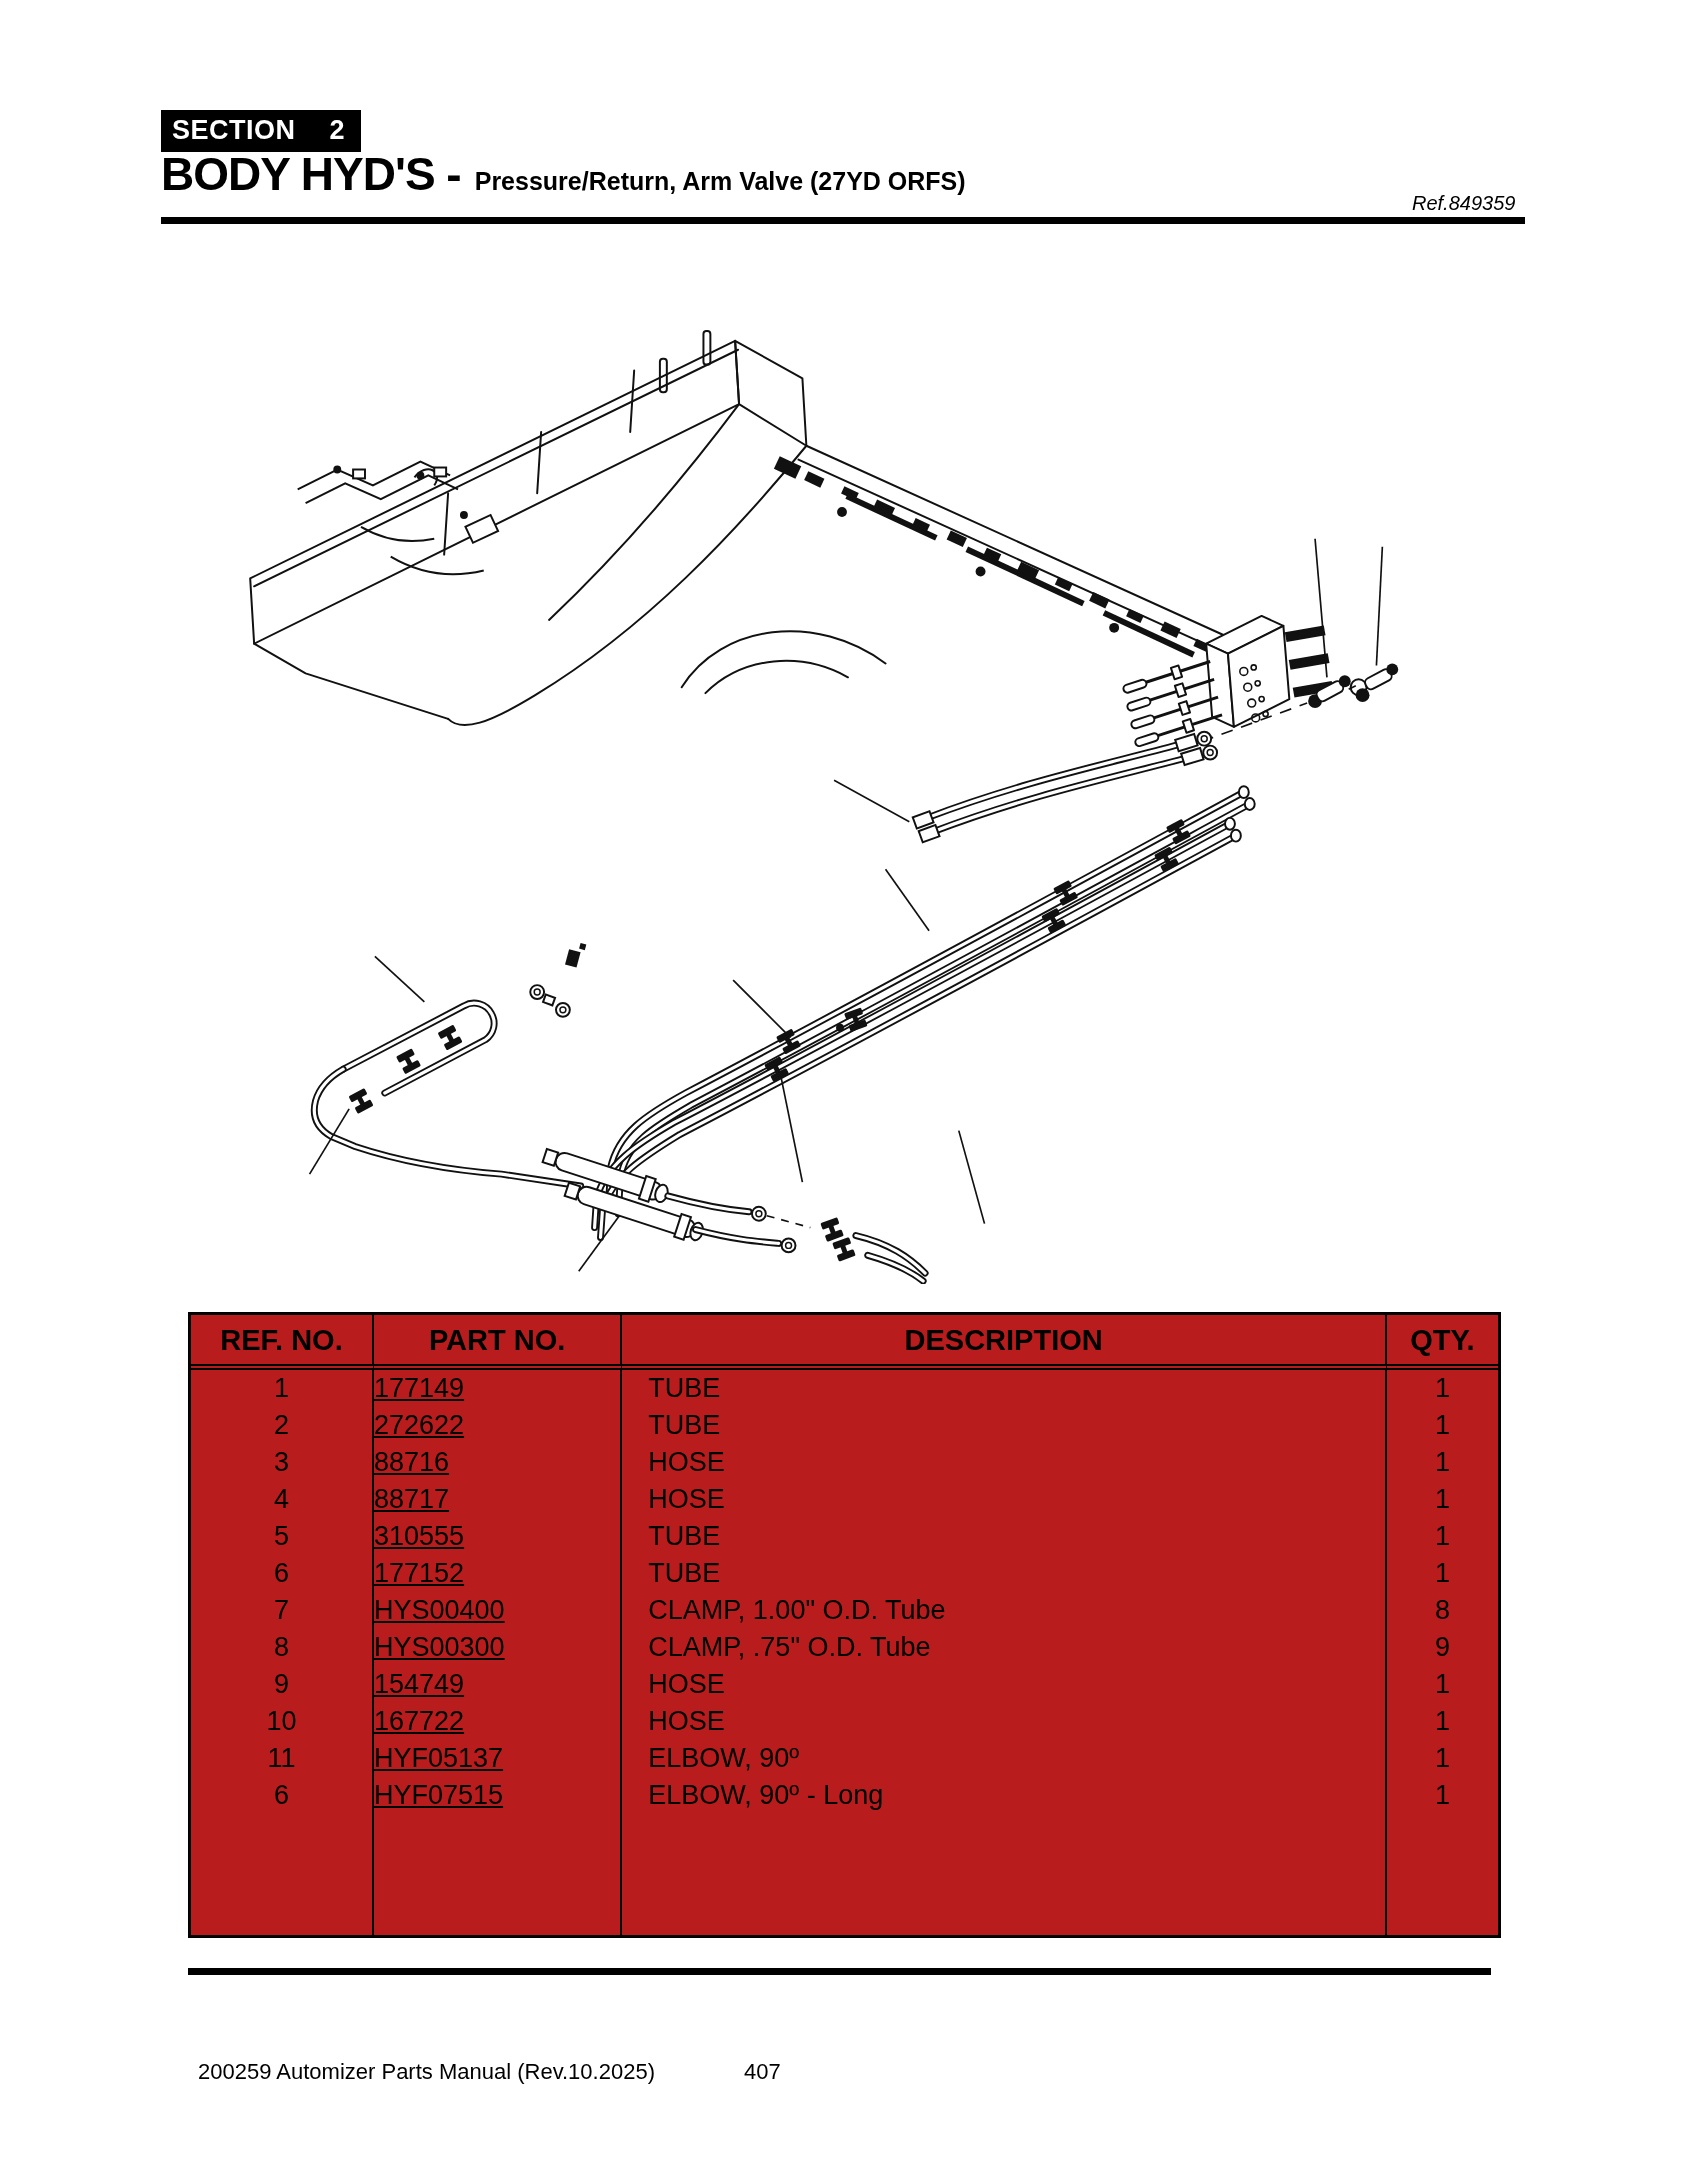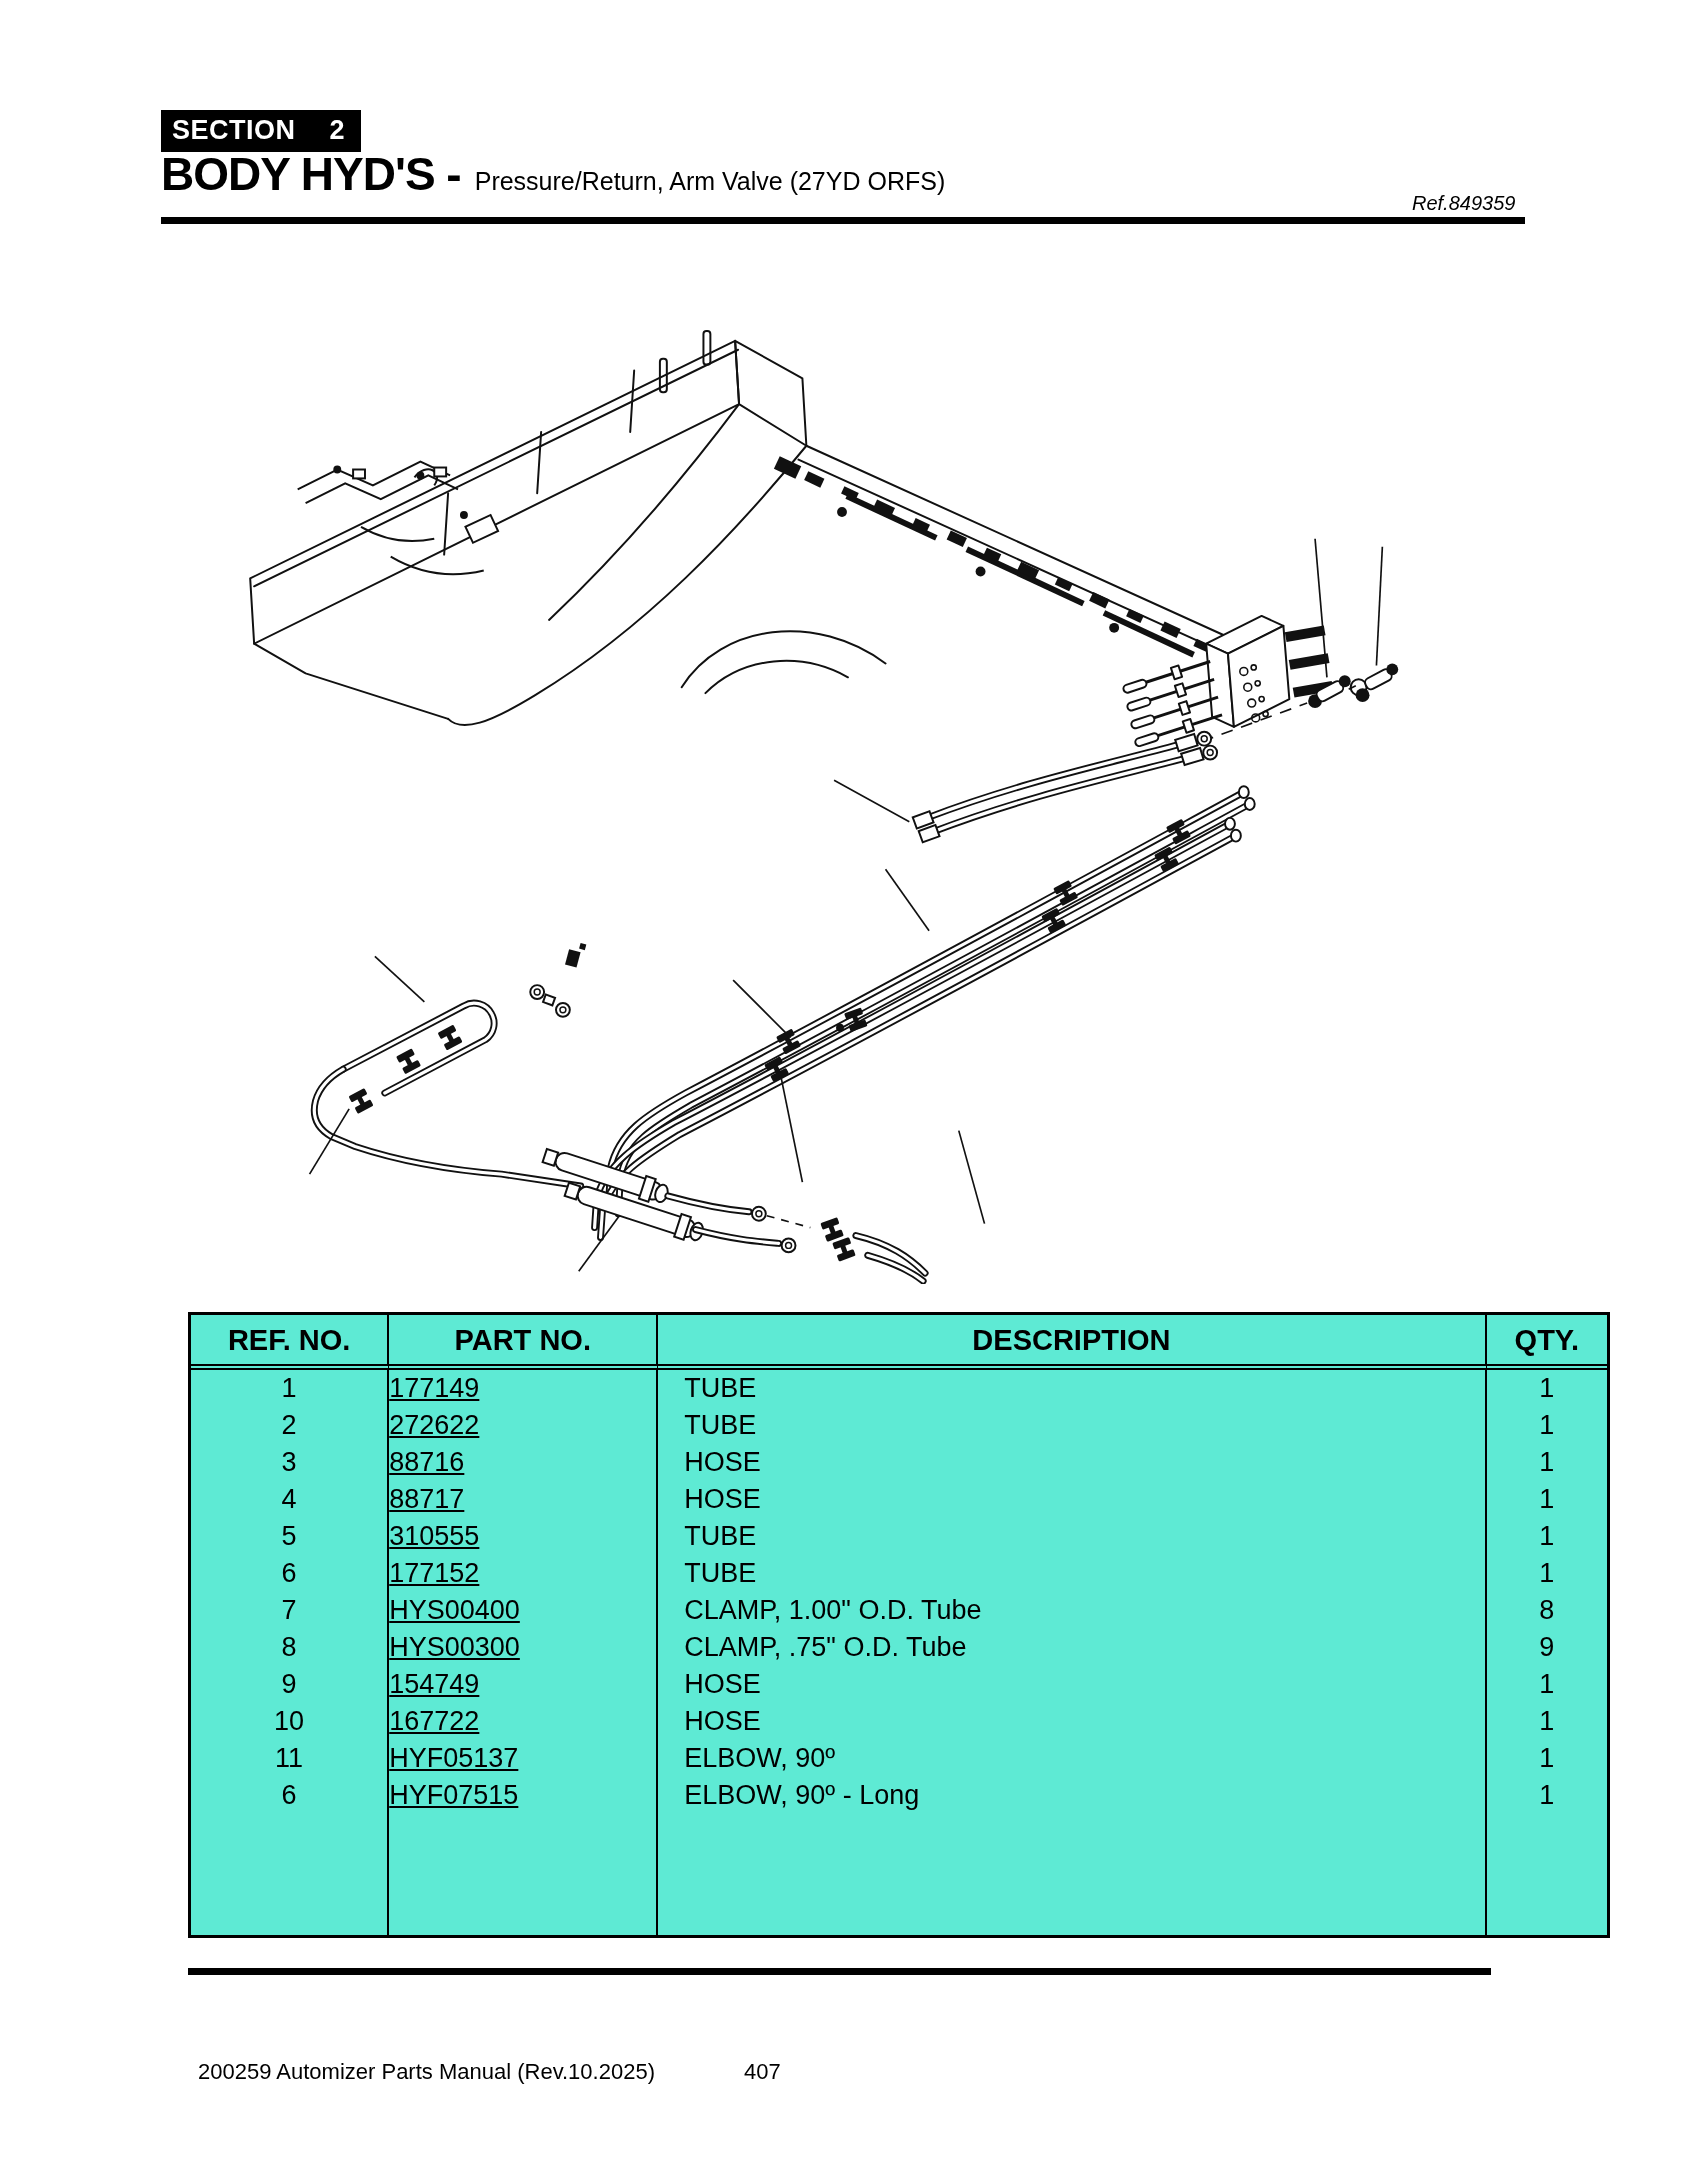--- a/index.html
+++ b/index.html
@@ -9,33 +9,33 @@
   }
   
   .section-badge{
     position:absolute;left:161px;top:110px;background:#000;color:#fff;
     font-weight:bold;font-size:27px;line-height:27px;padding:7px 16px 8px 11px;
     letter-spacing:0.5px;white-space:nowrap;
   }
   .section-badge .sec-num{margin-left:34px;}
   .title-row{position:absolute;left:161px;top:147px;display:flex;align-items:baseline;white-space:nowrap;}
   .title-main{font-size:46px;font-weight:bold;letter-spacing:-1px;}
-  .title-sub{font-size:25px;font-weight:normal;margin-left:14px;}
+  .title-sub{font-size:25px;font-weight:bold;margin-left:14px;}
   .ref-number{position:absolute;left:1412px;top:192px;font-size:20px;font-style:italic;}
   .top-rule{position:absolute;left:161px;top:217px;width:1364px;height:7px;background:#000;}
   
   .diagram{position:absolute;left:149px;top:230px;width:1386px;height:1054px;}
   .t-out{stroke:#111;stroke-width:7;fill:none;stroke-linecap:round;stroke-linejoin:round;}
   .t-in{stroke:#fff;stroke-width:3.2;fill:none;stroke-linecap:round;stroke-linejoin:round;}
   .ldr{stroke:#111;stroke-width:1.7;fill:none;}
   
   .parts-table{
-    position:absolute;left:188px;top:1312px;width:1422px;
+    position:absolute;left:188px;top:1312px;width:1313px;
     border-collapse:separate;border-spacing:0;border:3px solid #000;
-    table-layout:fixed;background:#5eead4;
+    table-layout:fixed;background:#b91c1c;
   }
   .parts-table th{
     font-size:29px;font-weight:bold;text-align:center;padding:9px 0 7px;
     border-bottom:6px double #000;
   }
   .parts-table th:not(:last-child),.parts-table td:not(:last-child){border-right:2px solid #000;}
   .parts-table td{font-size:27px;line-height:37px;padding:0;vertical-align:top;}
   td.c-ref,td.c-qty{text-align:center;}
   td.c-part{padding-left:0;text-decoration:underline;}
   td.c-desc{padding-left:26px;}

